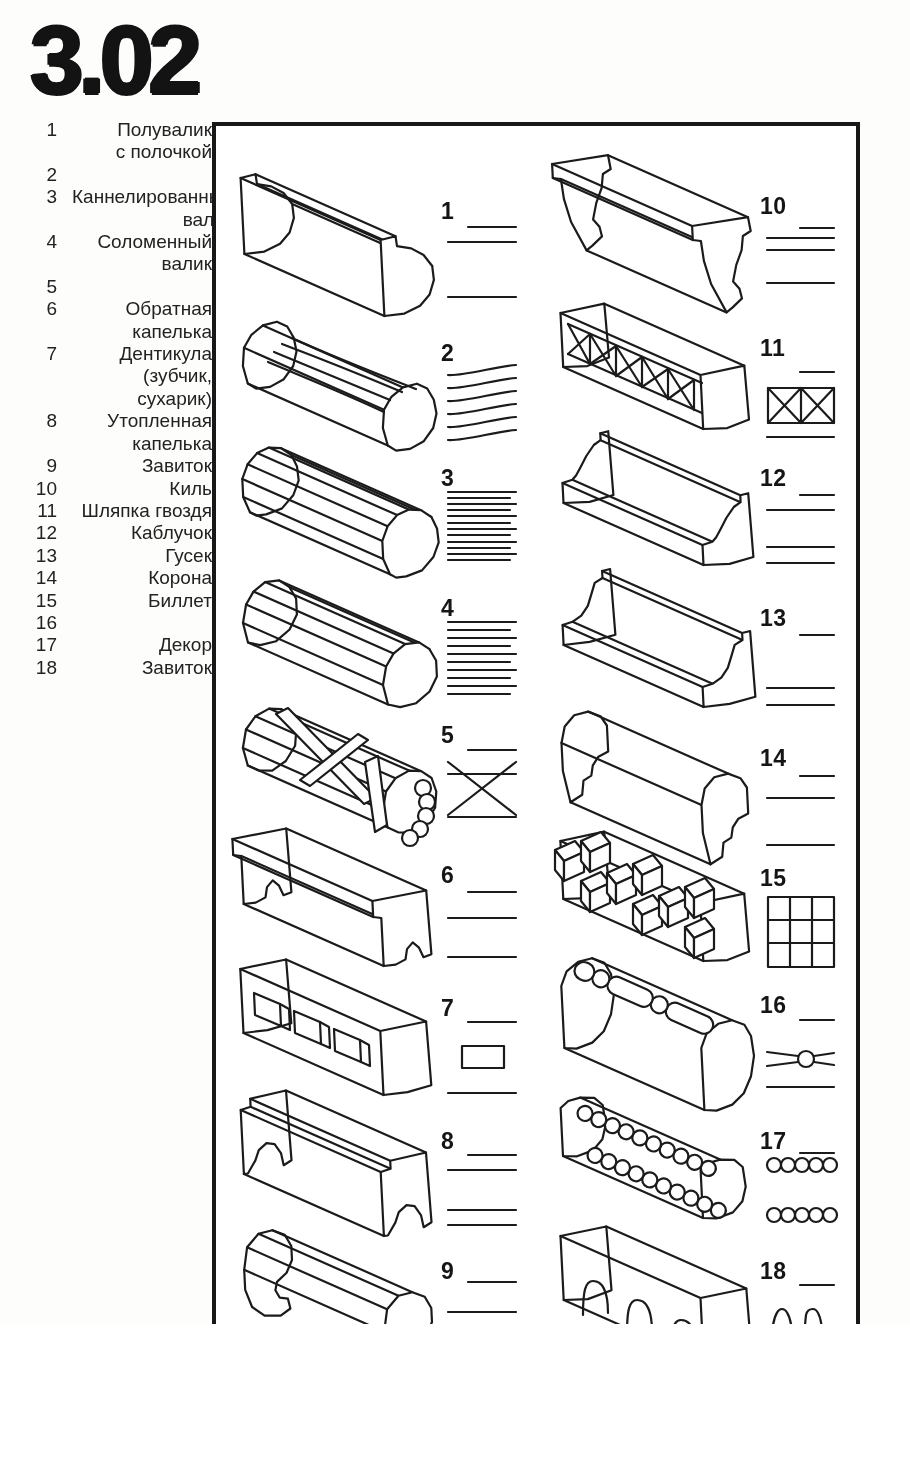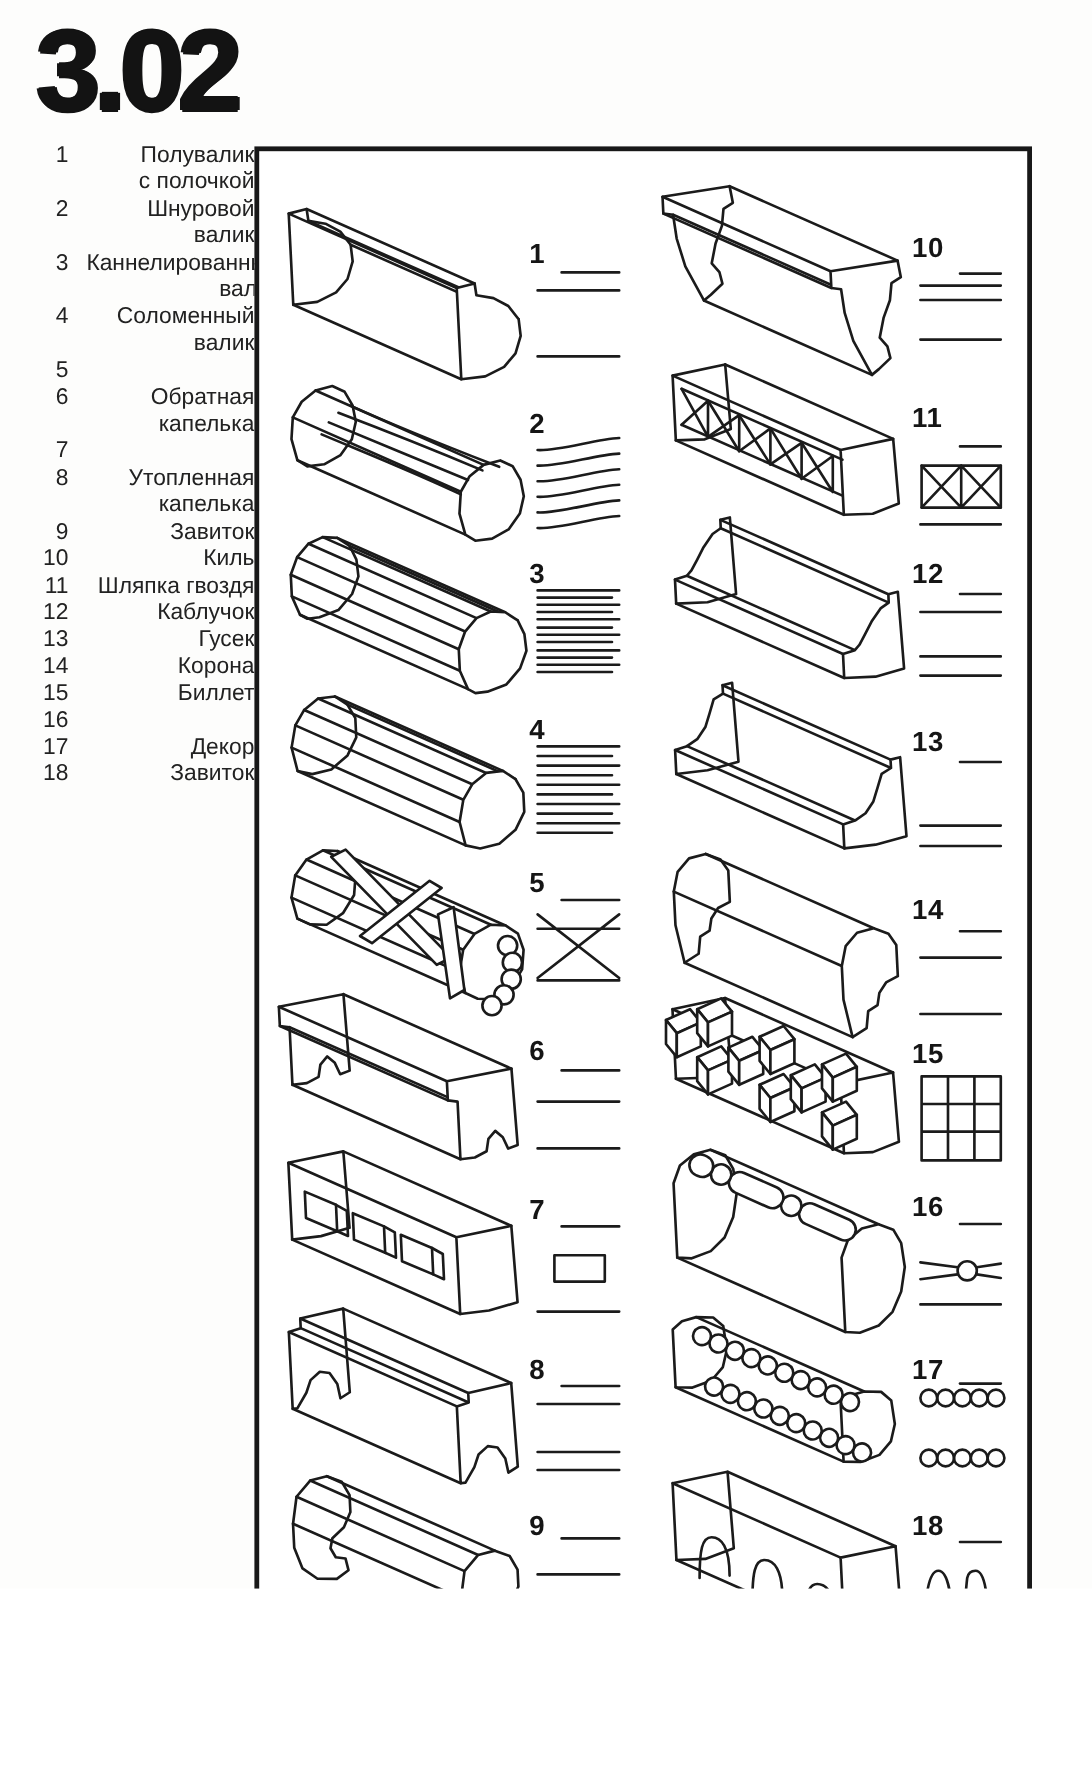--- a/index.html
+++ b/index.html
@@ -37,21 +37,20 @@
 
 
   <div class="legend">
     <div class="lrow">
         <span class="lnum">1</span>
         <span class="llab">Полувалик
 с полочкой</span>
       </div>
     <div class="lrow">
         <span class="lnum">2</span>
-        <span class="llab">Шнуровой валик</span>
       </div>
     <div class="lrow">
         <span class="lnum">3</span>
         <span class="llab">Каннелированный
 валик</span>
       </div>
     <div class="lrow">
         <span class="lnum">4</span>
         <span class="llab">Соломенный
 валик</span>
@@ -59,20 +58,22 @@
     <div class="lrow">
         <span class="lnum">5</span>
       </div>
     <div class="lrow">
         <span class="lnum">6</span>
         <span class="llab">Обратная
 капелька</span>
       </div>
     <div class="lrow">
         <span class="lnum">7</span>
+        <span class="llab">Дентикула
+(зубчик, сухарик)</span>
       </div>
     <div class="lrow">
         <span class="lnum">8</span>
         <span class="llab">Утопленная
 капелька</span>
       </div>
     <div class="lrow">
         <span class="lnum">9</span>
         <span class="llab">Завиток</span>
       </div>

